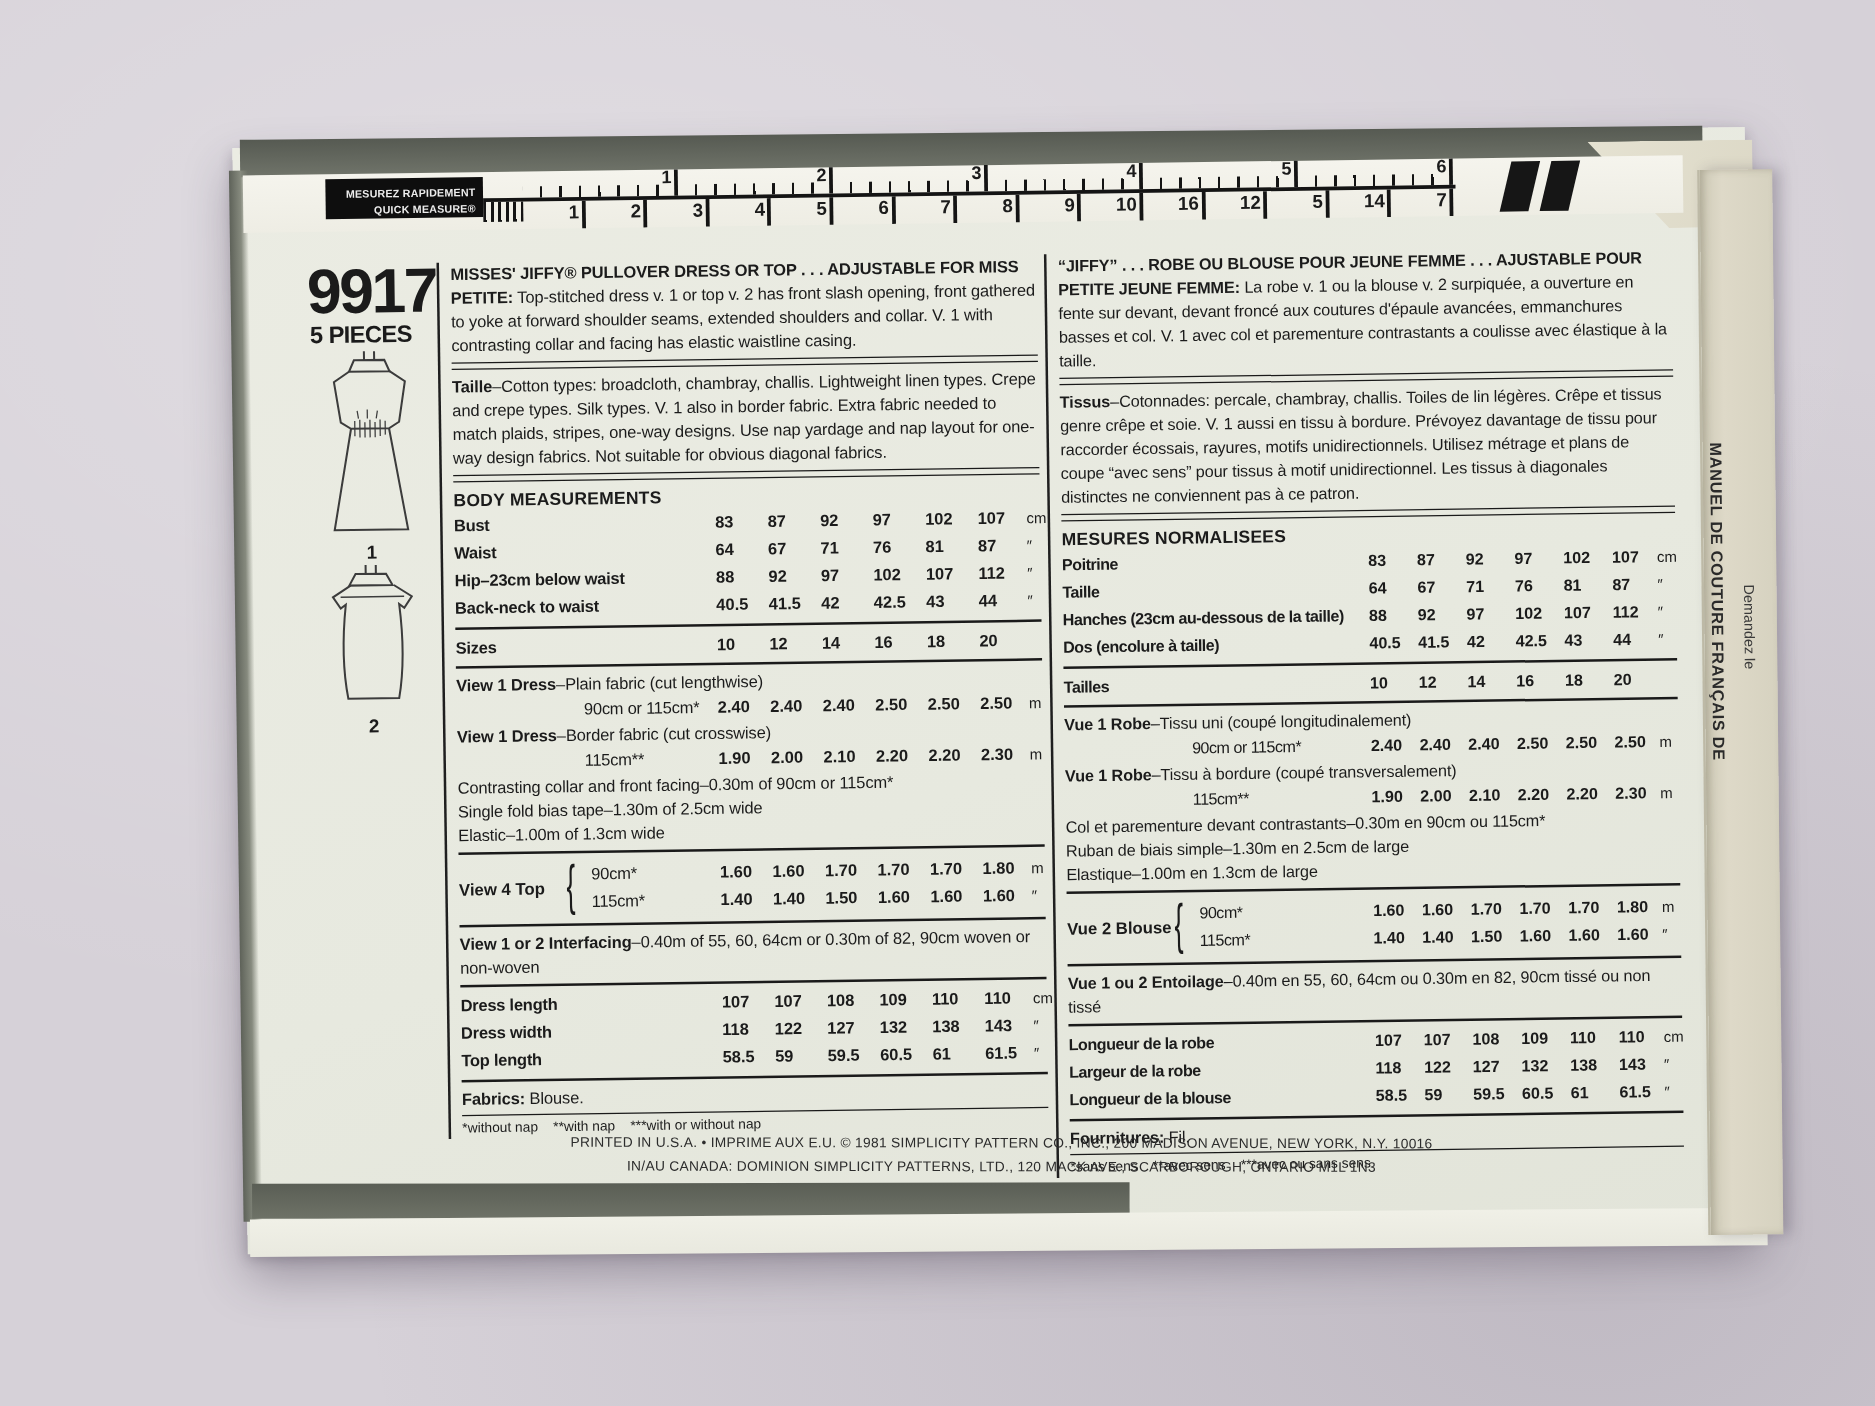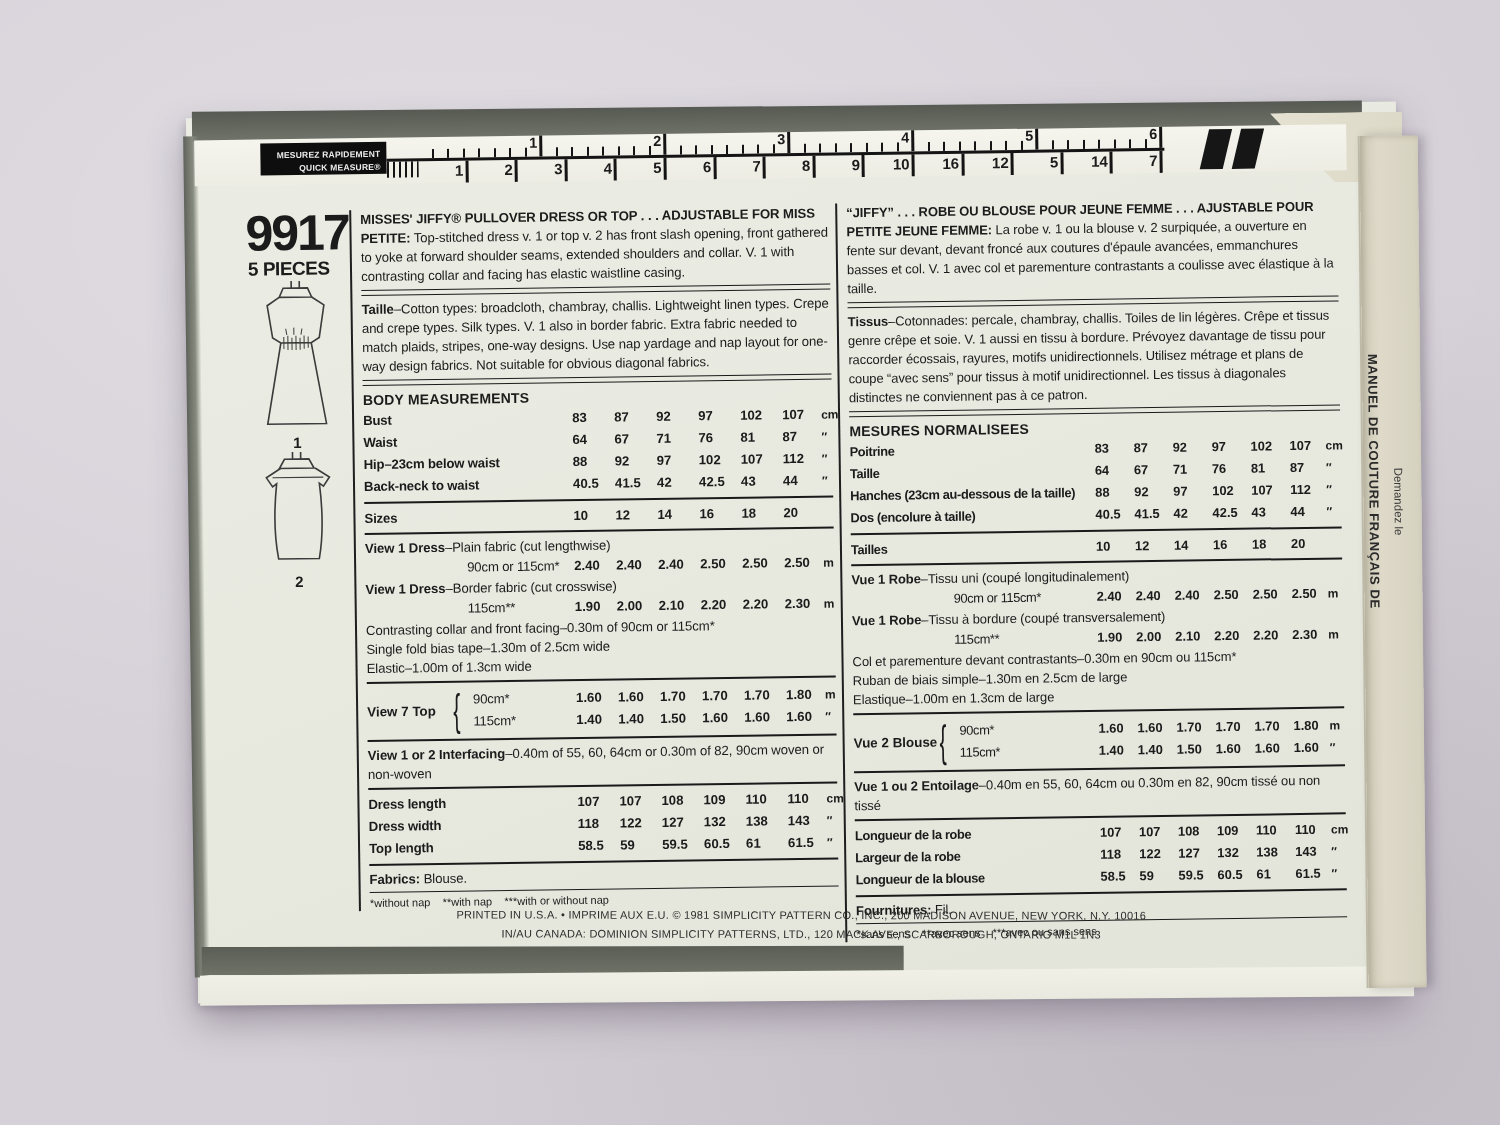--- a/index.html
+++ b/index.html
@@ -70,21 +70,21 @@
   .rule{height:4px;border-top:1.6px solid #1a1a1a;border-bottom:1.6px solid #1a1a1a;margin:4px 0;}
   .rule1{height:0;border-top:2px solid #1a1a1a;margin:4px 0;}
   .rulethin{height:0;border-top:1.2px solid #1a1a1a;margin:3px 0;}
   .sec-title{font-weight:700;font-size:14px;letter-spacing:.2px;line-height:20px;}
   .mrow{display:grid;grid-template-columns:var(--lab) repeat(6,var(--val)) 24px;
     align-items:baseline;line-height:21px;font-size:13.2px;}
   .col-fr .mrow{font-size:12.9px;}
   .mlabel{font-weight:700;white-space:nowrap;letter-spacing:-.2px;}
   .col-fr .mlabel{letter-spacing:-.4px;}
   .mval{font-weight:700;padding-left:3px;}
-  .munit{font-weight:700;font-size:12px;}
+  .munit{font-weight:400;font-size:12px;}
   .mrow.indent .mlabel{padding-left:102px;font-weight:400;}
   .mrow.indent2 .mlabel{padding-left:106px;font-weight:400;}
   .srow{font-size:13.2px;line-height:19px;letter-spacing:-.1px;}
   .col-fr .srow{font-size:13px;}
   .v2block{position:relative;padding:2px 0;}
   .v2label{position:absolute;left:0;top:50%;transform:translateY(-50%);font-weight:700;font-size:13.4px;}
   .v2brace{position:absolute;left:86px;top:50%;transform:translateY(-52%) scaleY(2.1);font-size:21px;font-weight:400;}
   .fnote{font-size:11px;line-height:15px;white-space:pre-wrap;letter-spacing:0;}
   
   .footer{position:absolute;bottom:52px;left:222px;width:764px;text-align:center;
@@ -264,21 +264,21 @@
             <span class="mval">2.20</span>
             <span class="mval">2.30</span>
             <span class="munit">m</span>
           </div>
           <div class="srow"><span>Contrasting collar and front facing–0.30m of 90cm or 115cm*</span></div>
           <div class="srow"><span>Single fold bias tape–1.30m of 2.5cm wide</span></div>
           <div class="srow"><span>Elastic–1.00m of 1.3cm wide</span></div>
         </div>
       <div class="rule1"></div>
       <div class="v2block">
-        <span class="v2label">View 7 Top</span>
+        <span class="v2label">View 4 Top</span>
         <span class="v2brace">{</span>
         <div>
             <div class="mrow indent2">
               <span class="mlabel">90cm*</span>
               <span class="mval">1.60</span>
               <span class="mval">1.60</span>
               <span class="mval">1.70</span>
               <span class="mval">1.70</span>
               <span class="mval">1.70</span>
               <span class="mval">1.80</span>

